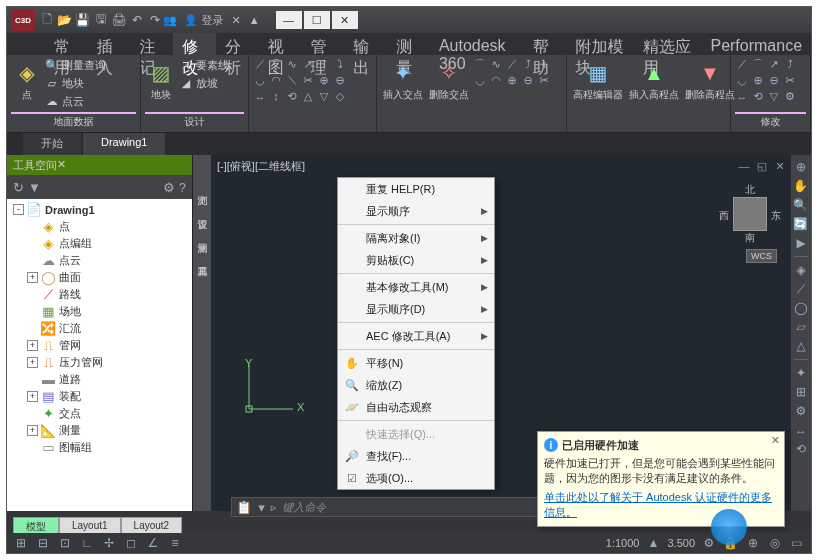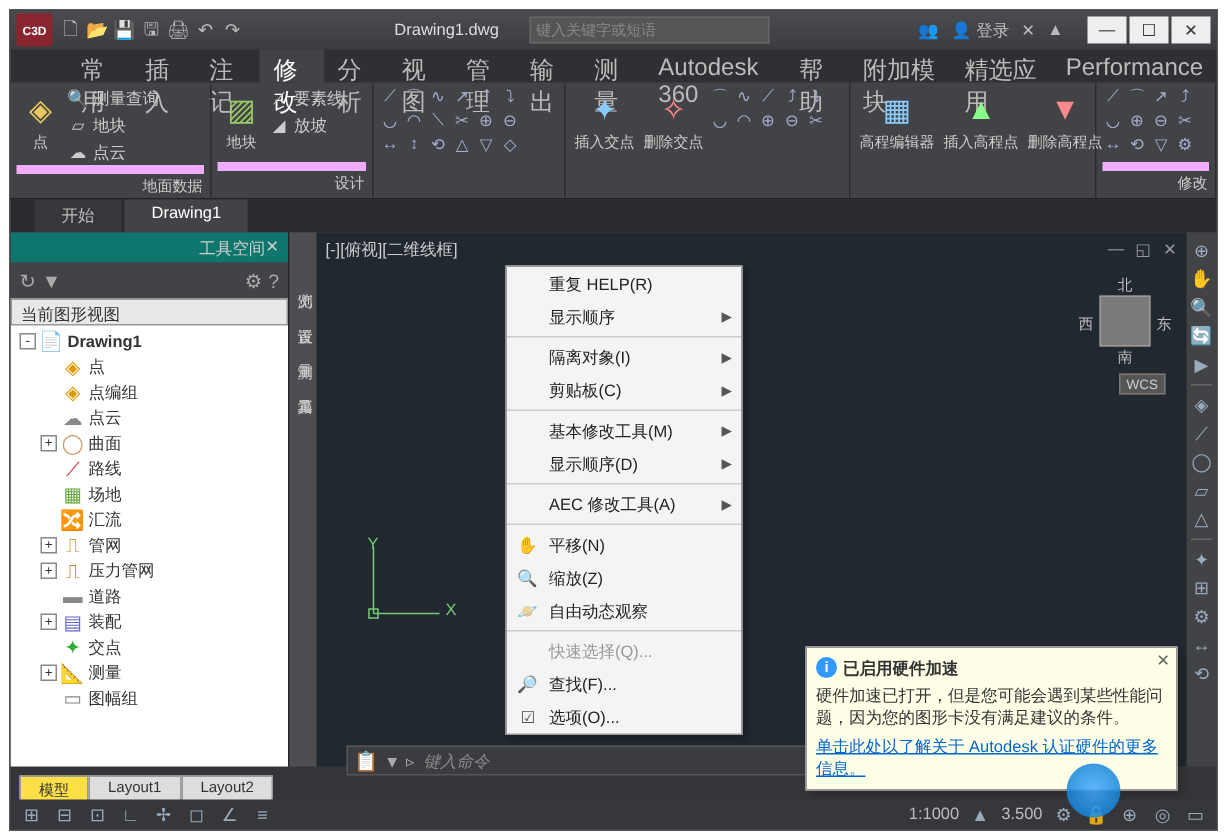--- a/index.html
+++ b/index.html
@@ -13,35 +13,35 @@
 .searchbox{width:160px;height:18px;background:#555;border:1px solid #666;color:#888;padding:0 4px;font-size:10px;display:flex;align-items:center}
 .tb-right{display:flex;gap:8px;align-items:center;color:#bbb}
 .winctrl{display:flex;gap:2px;margin-left:8px}
 .winctrl span{width:26px;height:18px;background:#eee;color:#333;display:flex;align-items:center;justify-content:center;font-size:11px}
 .ribbon-tabs{height:22px;background:#2e3033;display:flex;padding-left:38px;color:#bbb}
 .ribbon-tabs div{padding:4px 9px;font-size:16px}
 .ribbon-tabs .active{background:#414346;color:#fff}
 .ribbon{height:78px;background:#414346;display:flex;border-bottom:1px solid #222}
 .panel{border-right:1px solid #2a2c2f;padding:2px 4px;display:flex;flex-direction:column}
 .panel-body{flex:1;display:flex;gap:2px;align-items:flex-start}
-.panel-label{text-align:right;color:#ccc;font-size:10px;padding:1px;border-top:6px solid #f0abfc}
+.panel-label{text-align:center;color:#ccc;font-size:10px;padding:1px;border-top:2px solid #f0abfc}
 .pbtn{display:flex;flex-direction:column;align-items:center;color:#ccc;padding:2px;gap:1px}
 .pbtn .ico{width:28px;height:28px;display:flex;align-items:center;justify-content:center;font-size:20px}
 .pbtn .lbl{font-size:10px;white-space:nowrap}
 .psmall{display:flex;flex-direction:column;gap:1px}
 .psmall div{display:flex;align-items:center;gap:3px;color:#ccc;font-size:10px;height:17px}
 .psmall .si{width:14px;height:14px;display:flex;align-items:center;justify-content:center}
 .mini-grid{display:flex;flex-wrap:wrap;width:96px;gap:2px}
 .mini-grid span{width:14px;height:14px;color:#aac;display:flex;align-items:center;justify-content:center;font-size:11px}
 .doctabs{height:22px;background:#2a2c2f;display:flex;padding-left:16px}
 .doctabs div{padding:3px 18px;color:#bbb;font-size:11px;background:#35373a;margin-right:2px}
 .doctabs .active{background:#414346;color:#fff}
 .workarea{display:flex;height:356px;background:#414346}
 .sidebar{width:186px;background:#414346;display:flex;flex-direction:column;border-right:1px solid #222}
-.sb-hdr{height:20px;background:#0f766e;color:#ccc;padding:3px 6px;font-size:11px;display:flex;justify-content:flex-end}
+.sb-hdr{height:20px;background:#4d7c0f;color:#ccc;padding:3px 6px;font-size:11px;display:flex;justify-content:flex-start}
 .sb-tools{height:24px;background:#414346;display:flex;align-items:center;gap:4px;padding:0 6px}
 .sb-tools span{color:#aaa;font-size:13px}
 .sb-cur{height:18px;background:#e8e8e8;color:#333;padding:2px 6px;font-size:11px;border:1px solid #999}
 .tree{flex:1;background:#fff;color:#333;overflow:auto;padding:2px}
 .tree-row{display:flex;align-items:center;gap:3px;padding:1px 2px;font-size:11px}
 .tree-row .tog{width:11px;height:11px;border:1px solid #888;display:flex;align-items:center;justify-content:center;font-size:9px;line-height:1}
 .tree-row .tic{width:15px;height:15px;display:flex;align-items:center;justify-content:center;font-size:13px}
 .vrail{width:18px;background:#4c4e51;display:flex;flex-direction:column;gap:24px;padding-top:32px;align-items:center}
 .vrail div{writing-mode:vertical-rl;color:#ccc;font-size:10px}
 .canvas{flex:1;background:#212830;position:relative}
@@ -70,44 +70,40 @@
 .rtool .sep{height:1px;width:14px;background:#666;margin:2px 0}
 .cmdarea{position:absolute;bottom:36px;left:224px;height:20px;background:#3a3c3f;border:1px solid #555;display:flex;align-items:center;padding:0 4px;gap:6px;color:#aaa;width:330px}
 .cmdarea .ci{font-size:13px}
 .balloon{position:absolute;bottom:26px;right:26px;width:248px;background:#ffffe8;border:1px solid #999;padding:6px;box-shadow:2px 2px 6px rgba(0,0,0,.3);font-size:11px;color:#333}
 .balloon .bt{display:flex;gap:4px;font-weight:bold;margin-bottom:3px}
 .balloon .bi{width:14px;height:14px;border-radius:50%;background:#39f;color:#fff;display:flex;align-items:center;justify-content:center;font-size:10px}
 .balloon .bx{position:absolute;top:2px;right:4px;color:#666}
 .balloon a{color:#06c;text-decoration:underline}
 .modeltabs{position:absolute;bottom:18px;left:6px;height:18px;display:flex}
 .modeltabs div{padding:2px 12px;background:#ddd;border:1px solid #999;font-size:10px;color:#333}
-.modeltabs .active{background:#fde047}
+.modeltabs .active{background:#86efac}
 .status{position:absolute;bottom:0;left:0;right:0;height:20px;background:#35373a;display:flex;align-items:center;color:#bbb;padding:0 6px;gap:6px;font-size:10px}
 .status .sp{flex:1}
 .status span.ic{width:16px;height:16px;display:flex;align-items:center;justify-content:center;font-size:12px;color:#9ab}
 .logo-ov{position:absolute;bottom:8px;right:64px;width:36px;height:36px;border-radius:50%;background:radial-gradient(#4af,#07c);opacity:.85}
 </style>
 </head>
 <body>
 
 <div class="frame">
  <div class="titlebar">
   <div class="app-icon">C3D</div>
   <div class="qat">
    <span>🗋</span>
    <span>📂</span>
    <span>💾</span>
    <span>🖫</span>
    <span>🖨</span>
    <span>↶</span>
    <span>↷</span>
-  </div>
-  <div class="tb-title">
-   <span>Drawing1.dwg</span>
-   <div class="searchbox">键入关键字或短语</div>
   </div>
   <div class="tb-right">
    <span>👥</span>
    <span>👤 <span>登录</span></span>
    <span>✕</span>
    <span>▲</span>
    <div class="winctrl">
     <span>—</span>
     <span>☐</span>
     <span>✕</span>
@@ -271,21 +267,20 @@
           <span>工具空间</span>
           <span>✕</span>
         </div>
    <div class="sb-tools">
     <span>↻</span>
     <span>▼</span>
     <span style="flex:1"></span>
     <span>⚙</span>
     <span>?</span>
    </div>
-   <div class="sb-cur">当前图形视图</div>
    <div class="tree" id="tree">
           <div class="tree-row" style="padding-left: 4px;">
             <span class="tog" style="visibility: visible;">-</span>
             <span class="tic" style="color: rgb(51, 51, 51);">📄</span>
             <span style="font-weight: bold;">Drawing1</span>
           </div>
           <div class="tree-row" style="padding-left: 18px;">
             <span class="tog" style="visibility: hidden;"></span>
             <span class="tic" style="color: rgb(221, 153, 0);">◈</span>
             <span>点</span>

